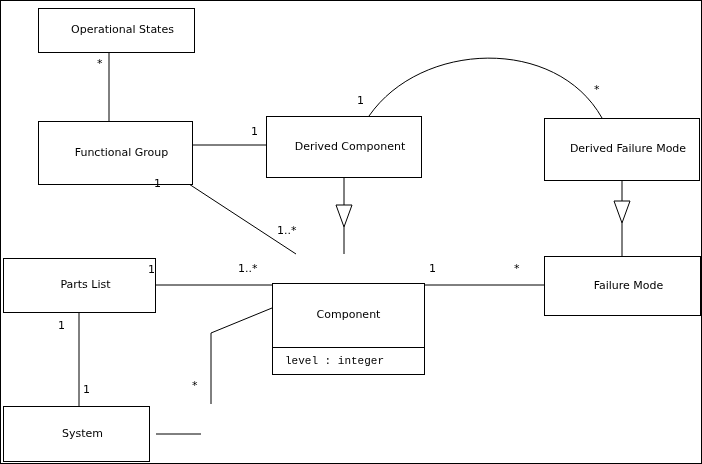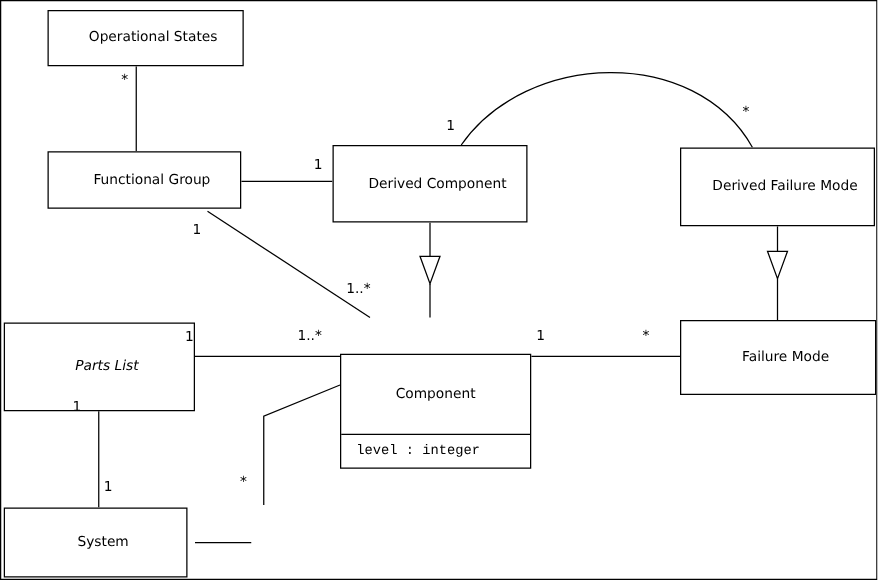--- a/index.html
+++ b/index.html
@@ -96,33 +96,33 @@
     <path d="M424,284 L543,284"></path>
     <path d="M78,312 L78,405"></path>
     <path d="M155,433 L200,433"></path>
     <path d="M210,403 L210,332 L271,307"></path>
   </svg>
 
   <div class="uml-box" style="left:37px; top:7px; width:157px; height:45px;">
     <span>Operational States</span>
   </div>
 
-  <div class="uml-box" style="left:37px; top:120px; width:155px; height:46px;">
+  <div class="uml-box" style="left:37px; top:120px; width:155px; height:64px;">
     <span>Functional Group</span>
   </div>
 
   <div class="uml-box" style="left:265px; top:115px; width:156px; height:62px;">
     <span>Derived Component</span>
   </div>
 
   <div class="uml-box" style="left:543px; top:117px; width:156px; height:63px;">
     <span>Derived Failure Mode</span>
   </div>
 
-  <div class="uml-box" style="left:2px; top:257px; width:153px; height:71px;font-style:italic;">
+  <div class="uml-box" style="left:2px; top:257px; width:153px; height:55px;">
     <span>Parts List</span>
   </div>
 
   <div class="uml-box two-compartments" style="left:271px; top:253px; width:153px; height:92px;margin-top:29px;">
     <div class="compartment name-compartment">Component</div>
     <div class="compartment attr-compartment">level : integer</div>
   </div>
 
   <div class="uml-box" style="left:543px; top:255px; width:157px; height:60px;">
     <span>Failure Mode</span>

